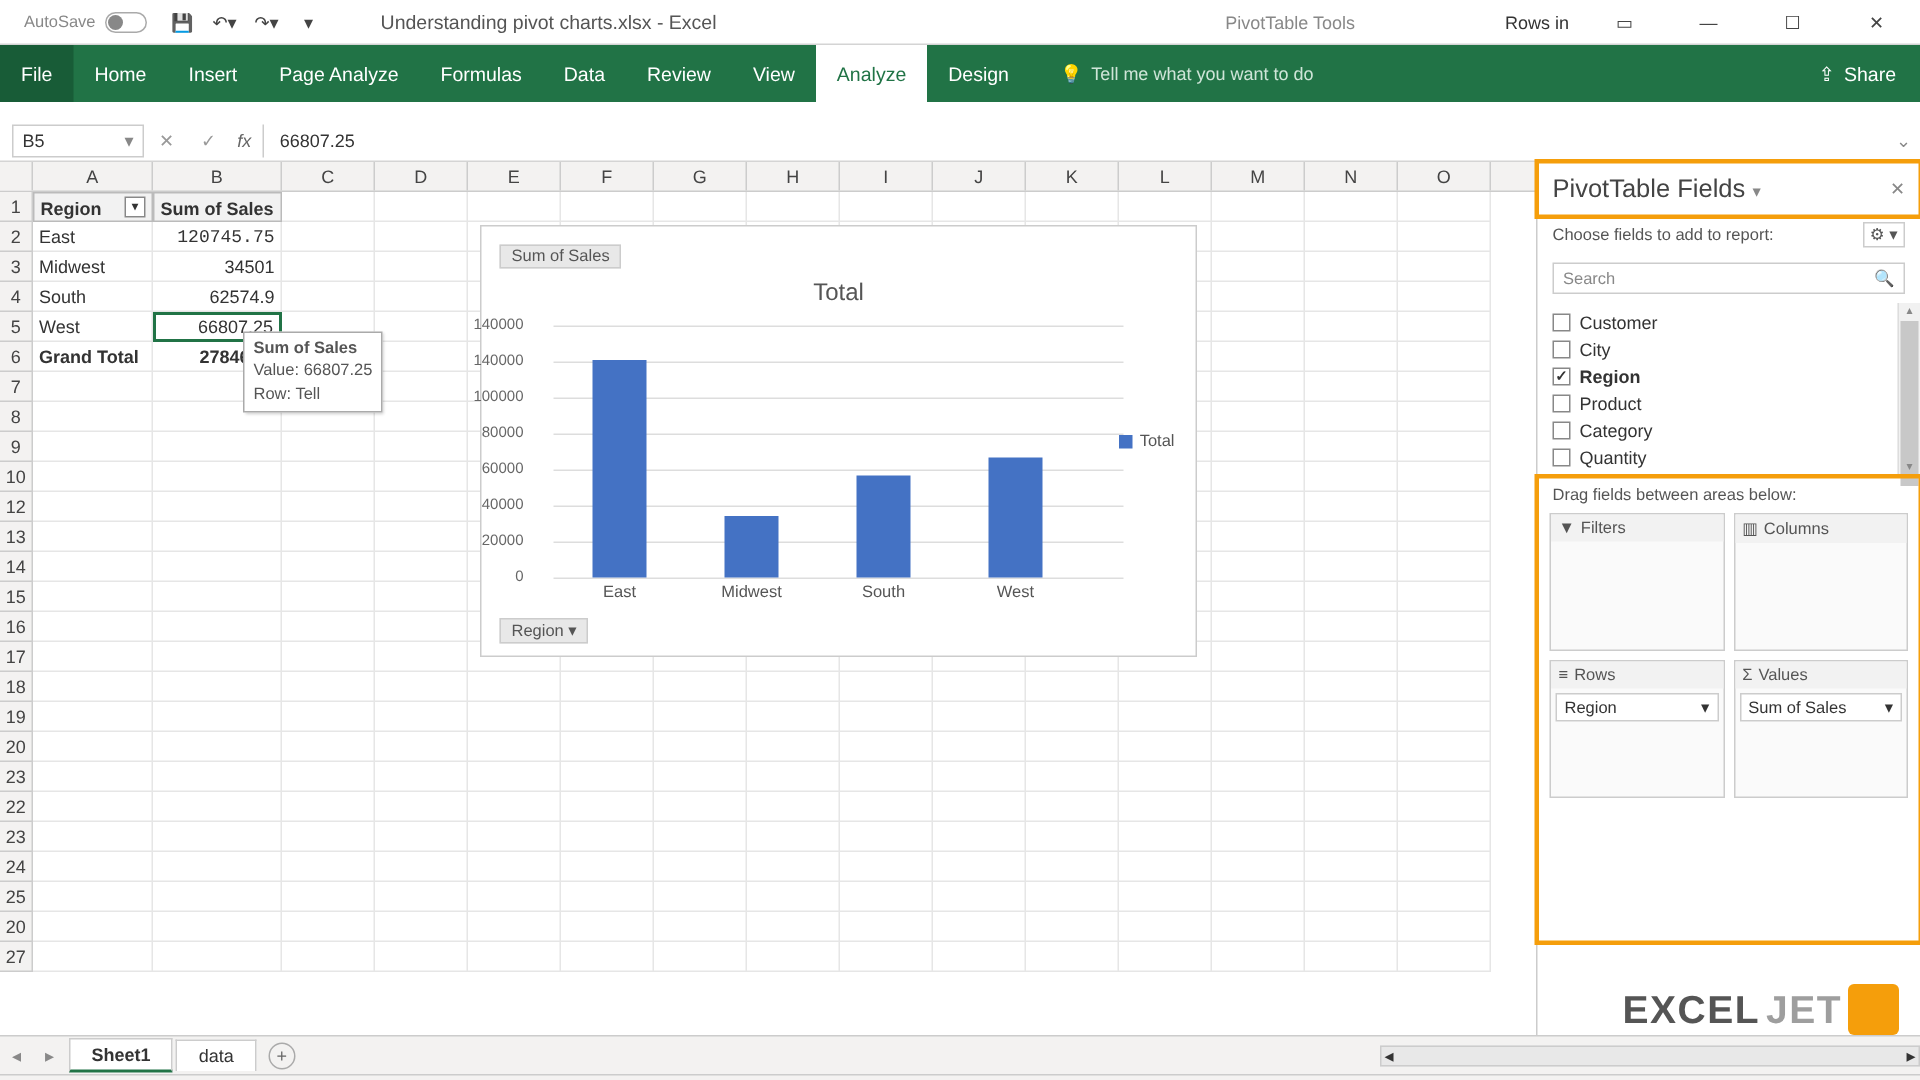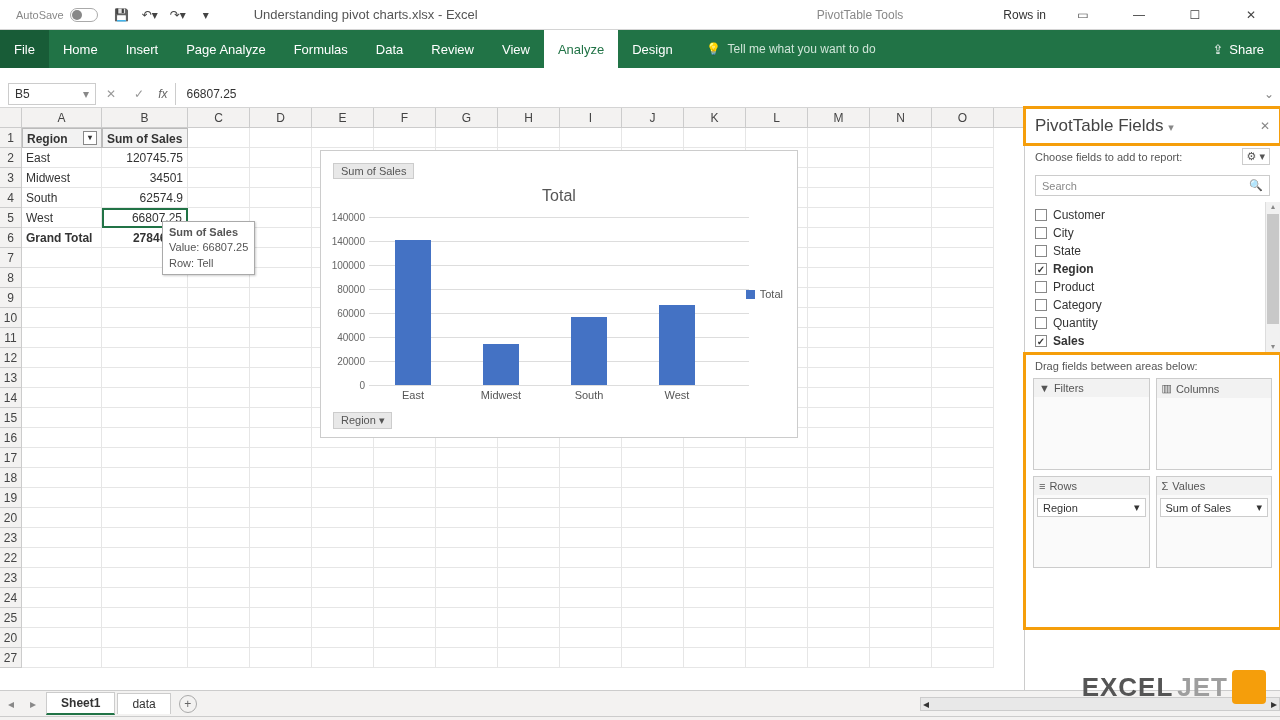--- a/index.html
+++ b/index.html
@@ -47,21 +47,21 @@
 .cell.pivdata { text-align: right; }
 .cell.selected { border: 2px solid #217346; line-height: 17px; }
 .cell.grand { font-weight: 600; }
 .filterbtn { float: right; width: 14px; height: 14px; border: 1px solid #888; background: #fff; font-size: 8px; text-align: center; line-height: 12px; margin-top: 2px; }
 
 
 .chart { position: absolute; left: 320px; top: 42px; width: 478px; height: 288px; background: #fff; border: 1px solid #ccc; }
 .chart-pill { position: absolute; left: 12px; top: 12px; background: #e8e8e8; border: 1px solid #ccc; padding: 1px 7px; font-size: 11px; color: #555; }
 .chart-title { text-align: center; margin-top: 36px; font-size: 16px; color: #555; }
 .plot { position: absolute; left: 48px; top: 66px; width: 380px; height: 168px; }
-.ytick { position: absolute; right: 384px; font-size: 10px; color: #666; transform: translateY(-50%); text-align: right; width: 44px; }
+.ytick { position: absolute; right: 400px; font-size: 10px; color: #666; transform: translateY(-50%); text-align: right; width: 44px; }
 .grid { position: absolute; left: 0; width: 380px; border-top: 1px solid #ddd; }
 .bar { position: absolute; bottom: 0; width: 36px; background: #4472c4; }
 .xlabel { position: absolute; top: 172px; font-size: 11px; color: #555; text-align: center; width: 70px; }
 .legend { position: absolute; right: 14px; top: 50%; transform: translateY(-50%); font-size: 11px; color: #555; display: flex; align-items: center; gap: 5px; }
 .legsw { width: 9px; height: 9px; background: #4472c4; }
 .chart-ftr { position: absolute; left: 12px; bottom: 8px; background: #e8e8e8; border: 1px solid #ccc; padding: 1px 7px; font-size: 11px; color: #555; }
 
 
 .tooltip { position: absolute; left: 162px; top: 113px; background: #fff; border: 1px solid #aaa; padding: 3px 6px; font-size: 11px; color: #555; line-height: 1.4; box-shadow: 1px 1px 2px rgba(0,0,0,0.2); }
 .tooltip .tt-title { font-weight: 600; }
@@ -93,21 +93,21 @@
 
 .tabs { height: 26px; border-top: 1px solid #ccc; display: flex; align-items: center; background: #f3f2f1; }
 .tab-nav { padding: 0 8px; color: #888; }
 .sheettab { padding: 3px 14px; font-size: 12px; border: 1px solid #ccc; border-bottom: none; background: #fff; margin-left: 2px; }
 .sheettab.active { font-weight: 600; border-bottom: 2px solid #217346; }
 .addtab { margin-left: 8px; width: 18px; height: 18px; border: 1px solid #aaa; border-radius: 50%; text-align: center; line-height: 16px; color: #666; }
 .hscroll { margin-left: auto; width: 360px; height: 14px; background: #e8e8e8; border: 1px solid #ccc; display:flex; align-items:center; justify-content:space-between; padding:0 2px;}
 .status { height: 22px; background: #f3f2f1; border-top: 1px solid #ccc; display: flex; align-items: center; padding: 0 10px; font-size: 11px; color: #555; }
 
 
-.watermark { position: absolute; right: 14px; bottom: 16px; font-size: 26px; font-weight: 700; color: #555; letter-spacing: 1px; display: flex; align-items: center; gap: 4px; margin-top: 27px;}
+.watermark { position: absolute; right: 14px; bottom: 30px; font-size: 26px; font-weight: 700; color: #555; letter-spacing: 1px; display: flex; align-items: center; gap: 4px; margin-top: 27px;}
 .watermark .wj { color: #9e9e9e; }
 .wm-icon { width: 34px; height: 34px; background: #f59e0b; border-radius: 4px; }
 </style>
 </head>
 <body>
 
 <div class="titlebar">
   <div class="autosave">
     <span>AutoSave</span>
     <span class="toggleoff"></span>
@@ -199,21 +199,21 @@
           <div class="cell" style="width: 62px;"></div>
           <div class="cell" style="width: 62px;"></div>
           <div class="cell" style="width: 62px;"></div>
           <div class="cell" style="width: 62px;"></div>
           <div class="cell" style="width: 62px;"></div>
           <div class="cell" style="width: 62px;"></div>
         </div>
         <div class="row">
           <div class="rh">2</div>
           <div class="cell" style="width: 80px;">East</div>
-          <div class="cell pivdata" style="width: 86px;">120745.75</div>
+          <div class="cell pivdata" style="width: 86px; font-family: Liberation Mono, monospace;">120745.75</div>
           <div class="cell" style="width: 62px;"></div>
           <div class="cell" style="width: 62px;"></div>
           <div class="cell" style="width: 62px;"></div>
           <div class="cell" style="width: 62px;"></div>
           <div class="cell" style="width: 62px;"></div>
           <div class="cell" style="width: 62px;"></div>
           <div class="cell" style="width: 62px;"></div>
           <div class="cell" style="width: 62px;"></div>
           <div class="cell" style="width: 62px;"></div>
           <div class="cell" style="width: 62px;"></div>
@@ -342,38 +342,20 @@
           <div class="cell" style="width: 62px;"></div>
           <div class="cell" style="width: 62px;"></div>
           <div class="cell" style="width: 62px;"></div>
           <div class="cell" style="width: 62px;"></div>
           <div class="cell" style="width: 62px;"></div>
           <div class="cell" style="width: 62px;"></div>
           <div class="cell" style="width: 62px;"></div>
         </div>
         <div class="row">
           <div class="rh">10</div>
-          <div class="cell" style="width: 80px;"></div>
-          <div class="cell" style="width: 86px;"></div>
-          <div class="cell" style="width: 62px;"></div>
-          <div class="cell" style="width: 62px;"></div>
-          <div class="cell" style="width: 62px;"></div>
-          <div class="cell" style="width: 62px;"></div>
-          <div class="cell" style="width: 62px;"></div>
-          <div class="cell" style="width: 62px;"></div>
-          <div class="cell" style="width: 62px;"></div>
-          <div class="cell" style="width: 62px;"></div>
-          <div class="cell" style="width: 62px;"></div>
-          <div class="cell" style="width: 62px;"></div>
-          <div class="cell" style="width: 62px;"></div>
-          <div class="cell" style="width: 62px;"></div>
-          <div class="cell" style="width: 62px;"></div>
-        </div>
-        <div class="row">
-          <div class="rh">11</div>
           <div class="cell" style="width: 80px;"></div>
           <div class="cell" style="width: 86px;"></div>
           <div class="cell" style="width: 62px;"></div>
           <div class="cell" style="width: 62px;"></div>
           <div class="cell" style="width: 62px;"></div>
           <div class="cell" style="width: 62px;"></div>
           <div class="cell" style="width: 62px;"></div>
           <div class="cell" style="width: 62px;"></div>
           <div class="cell" style="width: 62px;"></div>
           <div class="cell" style="width: 62px;"></div>
@@ -732,43 +714,35 @@
     </div>
     <div class="fields" id="fields">
       <div class="fld">
           <span class="chk"></span>
           <span>Customer</span>
         </div>
         <div class="fld">
           <span class="chk"></span>
           <span>City</span>
         </div>
-        <div class="fld">
-          <span class="chk"></span>
-          <span>State</span>
-        </div>
         <div class="fld sel">
           <span class="chk on"></span>
           <span>Region</span>
         </div>
         <div class="fld">
           <span class="chk"></span>
           <span>Product</span>
         </div>
         <div class="fld">
           <span class="chk"></span>
           <span>Category</span>
         </div>
         <div class="fld">
           <span class="chk"></span>
           <span>Quantity</span>
-        </div>
-        <div class="fld sel">
-          <span class="chk on"></span>
-          <span>Sales</span>
         </div>
         <div class="scrollbar">
         <div style="height:12px;text-align:center;font-size:8px;color:#888">▴</div>
         <div class="thumb" style="top:12px;height:110px"></div>
         <div style="position:absolute;bottom:0;height:12px;width:100%;text-align:center;font-size:8px;color:#888">▾</div>
       </div>
     </div>
     <div class="areas-wrap">
       <div class="hl-bot"></div>
       <div class="areas-lbl">Drag fields between areas below:</div>

